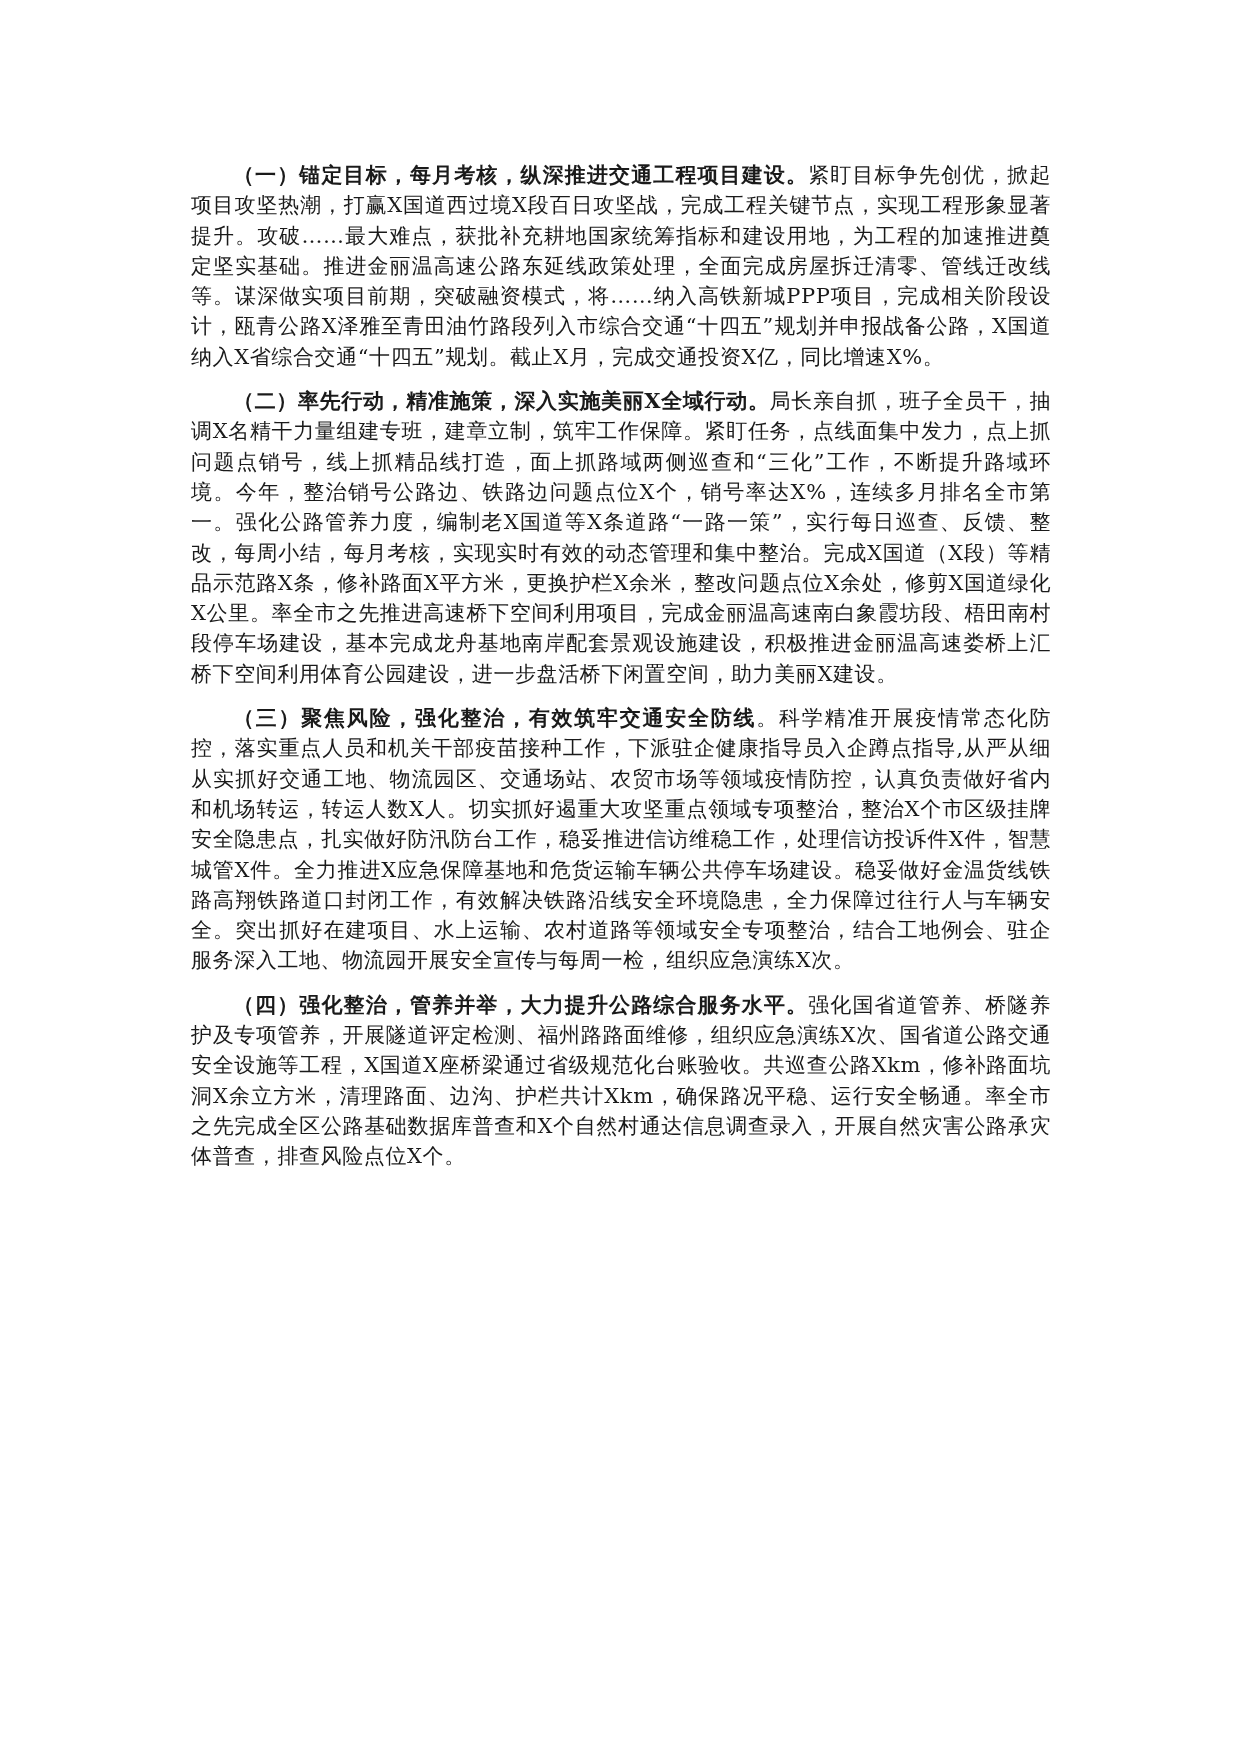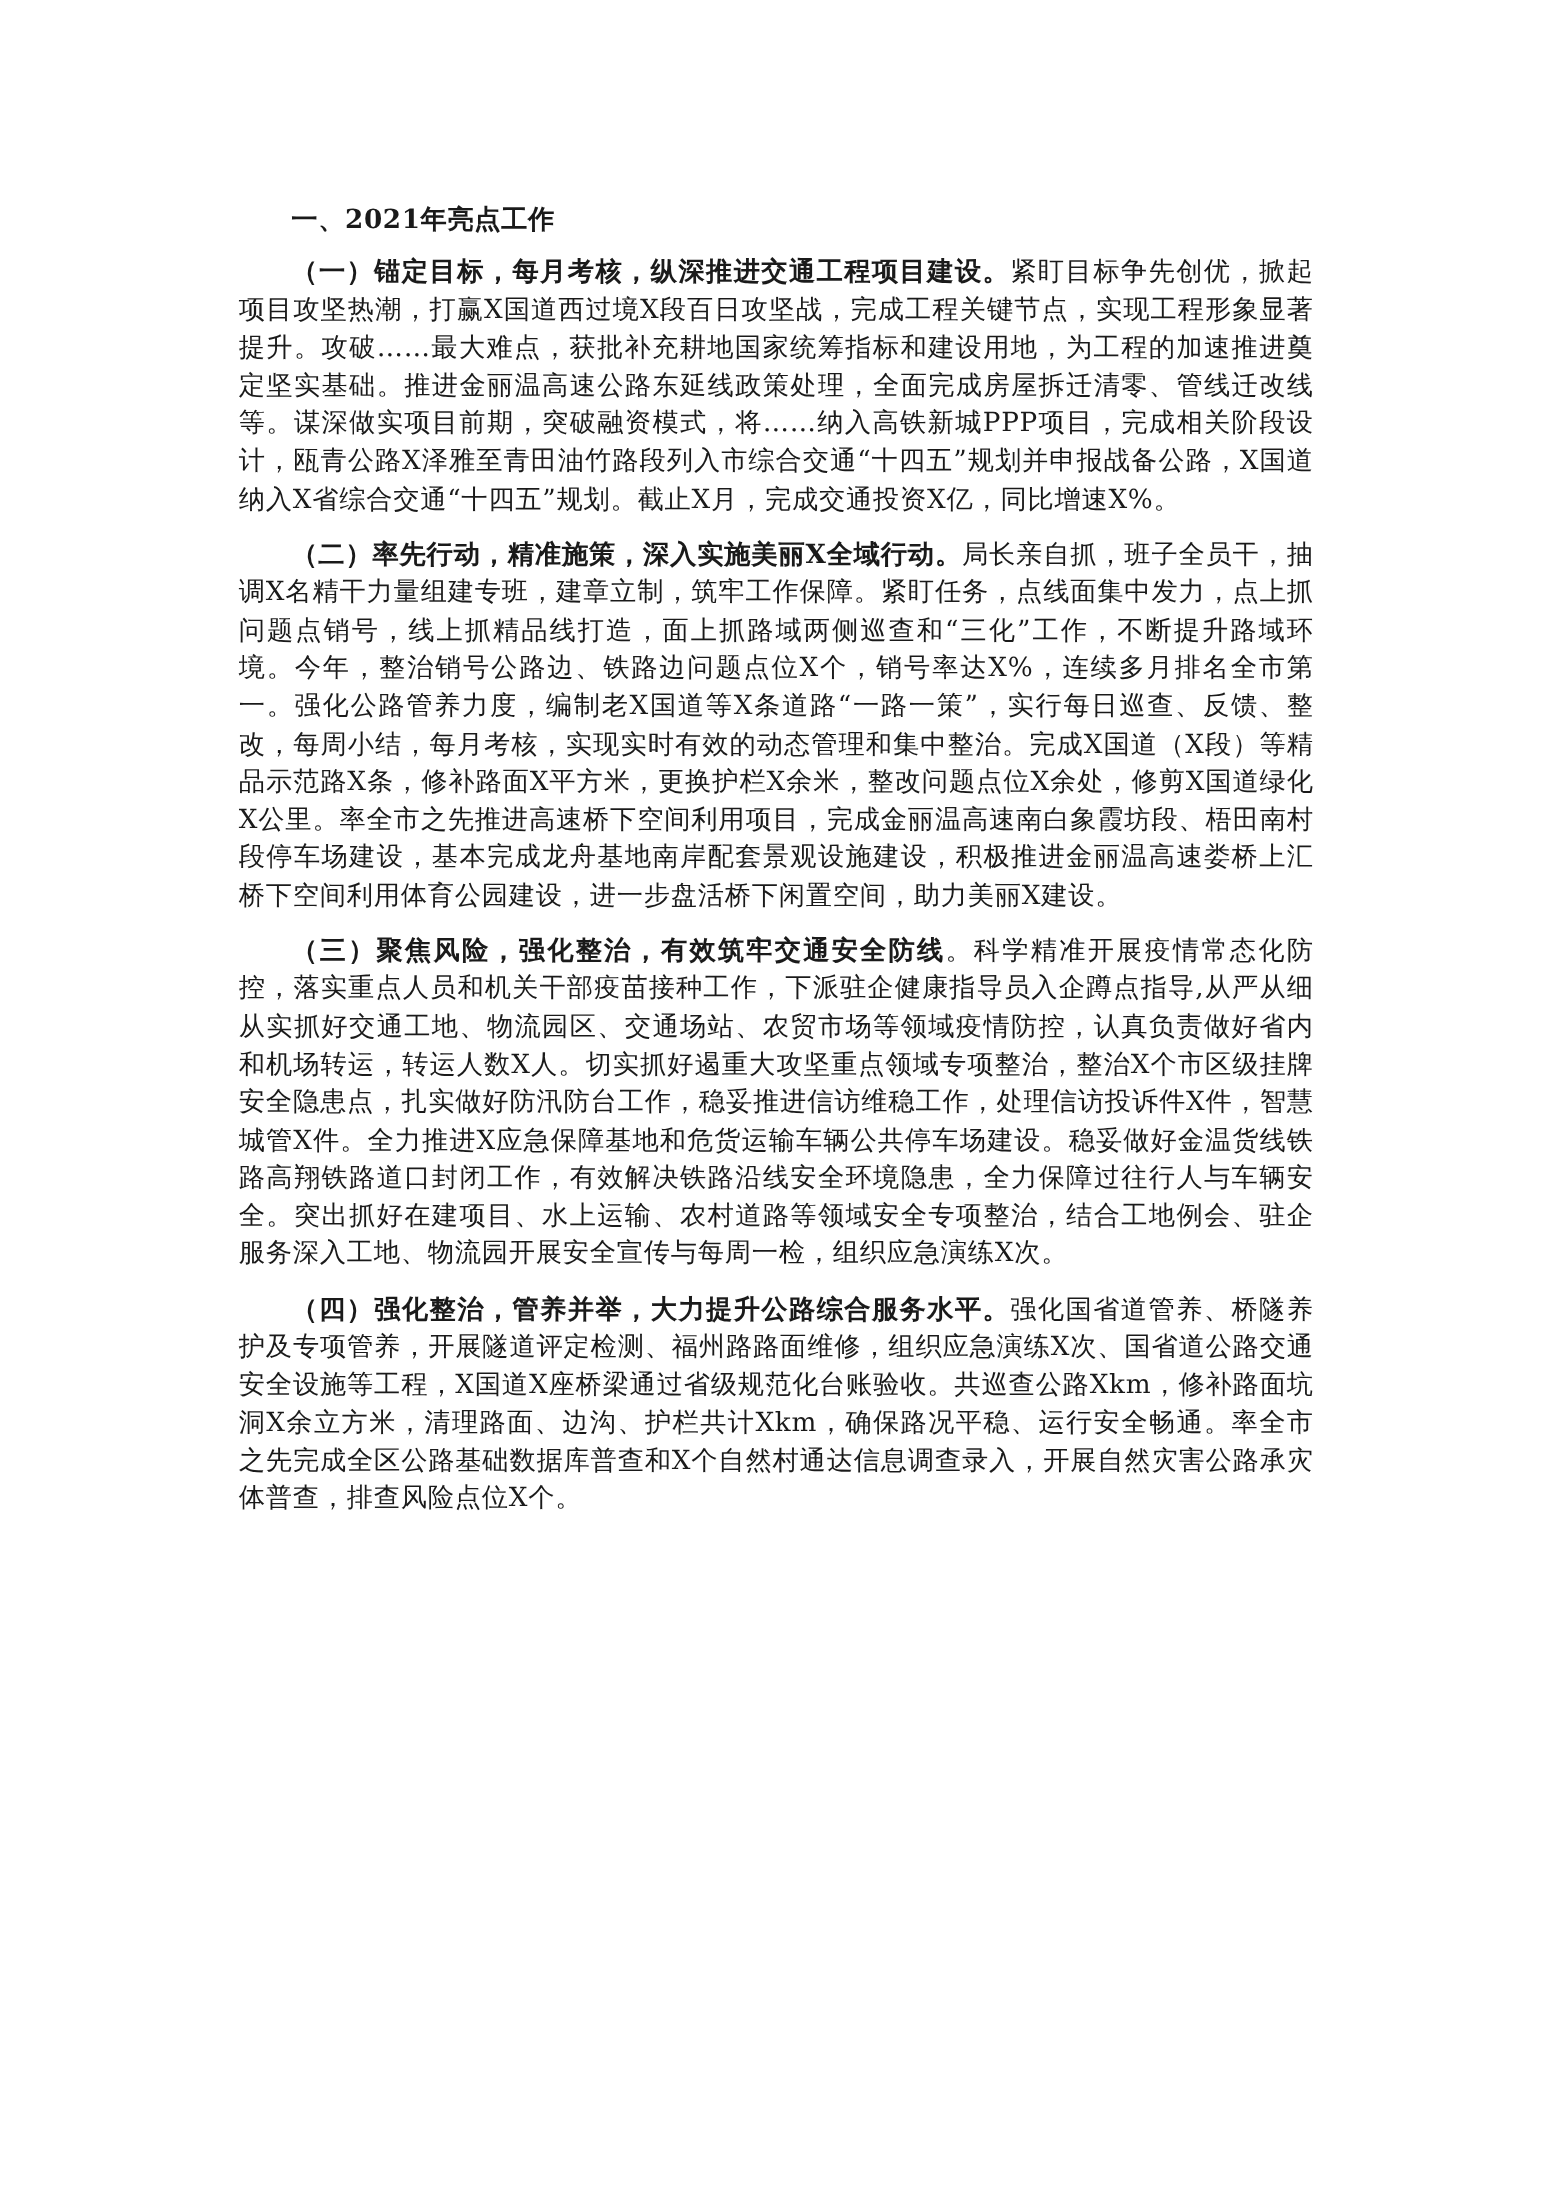--- a/index.html
+++ b/index.html
@@ -38,21 +38,20 @@
       letter-spacing: 0.6px;
     }
     .para .lead {
       font-weight: bold;
     }
   </style>
 </head>
 <body>
 
 <div class="page">
-  <div class="heading">一、2021年亮点工作</div>
 
   <p class="para"><span class="lead">（一）锚定目标，每月考核，纵深推进交通工程项目建设。</span><span>紧盯目标争先创优，掀起项目攻坚热潮，打赢X国道西过境X段百日攻坚战，完成工程关键节点，实现工程形象显著提升。攻破……最大难点，获批补充耕地国家统筹指标和建设用地，为工程的加速推进奠定坚实基础。推进金丽温高速公路东延线政策处理，全面完成房屋拆迁清零、管线迁改线等。谋深做实项目前期，突破融资模式，将……纳入高铁新城PPP项目，完成相关阶段设计，瓯青公路X泽雅至青田油竹路段列入市综合交通“十四五”规划并申报战备公路，X国道纳入X省综合交通“十四五”规划。截止X月，完成交通投资X亿，同比增速X%。</span></p>
 
   <p class="para"><span class="lead">（二）率先行动，精准施策，深入实施美丽X全域行动。</span><span>局长亲自抓，班子全员干，抽调X名精干力量组建专班，建章立制，筑牢工作保障。紧盯任务，点线面集中发力，点上抓问题点销号，线上抓精品线打造，面上抓路域两侧巡查和“三化”工作，不断提升路域环境。今年，整治销号公路边、铁路边问题点位X个，销号率达X%，连续多月排名全市第一。强化公路管养力度，编制老X国道等X条道路“一路一策”，实行每日巡查、反馈、整改，每周小结，每月考核，实现实时有效的动态管理和集中整治。完成X国道（X段）等精品示范路X条，修补路面X平方米，更换护栏X余米，整改问题点位X余处，修剪X国道绿化X公里。率全市之先推进高速桥下空间利用项目，完成金丽温高速南白象霞坊段、梧田南村段停车场建设，基本完成龙舟基地南岸配套景观设施建设，积极推进金丽温高速娄桥上汇桥下空间利用体育公园建设，进一步盘活桥下闲置空间，助力美丽X建设。</span></p>
 
   <p class="para"><span class="lead">（三）聚焦风险，强化整治，有效筑牢交通安全防线</span><span>。科学精准开展疫情常态化防控，落实重点人员和机关干部疫苗接种工作，下派驻企健康指导员入企蹲点指导,从严从细从实抓好交通工地、物流园区、交通场站、农贸市场等领域疫情防控，认真负责做好省内和机场转运，转运人数X人。切实抓好遏重大攻坚重点领域专项整治，整治X个市区级挂牌安全隐患点，扎实做好防汛防台工作，稳妥推进信访维稳工作，处理信访投诉件X件，智慧城管X件。全力推进X应急保障基地和危货运输车辆公共停车场建设。稳妥做好金温货线铁路高翔铁路道口封闭工作，有效解决铁路沿线安全环境隐患，全力保障过往行人与车辆安全。突出抓好在建项目、水上运输、农村道路等领域安全专项整治，结合工地例会、驻企服务深入工地、物流园开展安全宣传与每周一检，组织应急演练X次。</span></p>
 
   <p class="para"><span class="lead">（四）强化整治，管养并举，大力提升公路综合服务水平。</span><span>强化国省道管养、桥隧养护及专项管养，开展隧道评定检测、福州路路面维修，组织应急演练X次、国省道公路交通安全设施等工程，X国道X座桥梁通过省级规范化台账验收。共巡查公路Xkm，修补路面坑洞X余立方米，清理路面、边沟、护栏共计Xkm，确保路况平稳、运行安全畅通。率全市之先完成全区公路基础数据库普查和X个自然村通达信息调查录入，开展自然灾害公路承灾体普查，排查风险点位X个。</span></p>
 </div>
 

